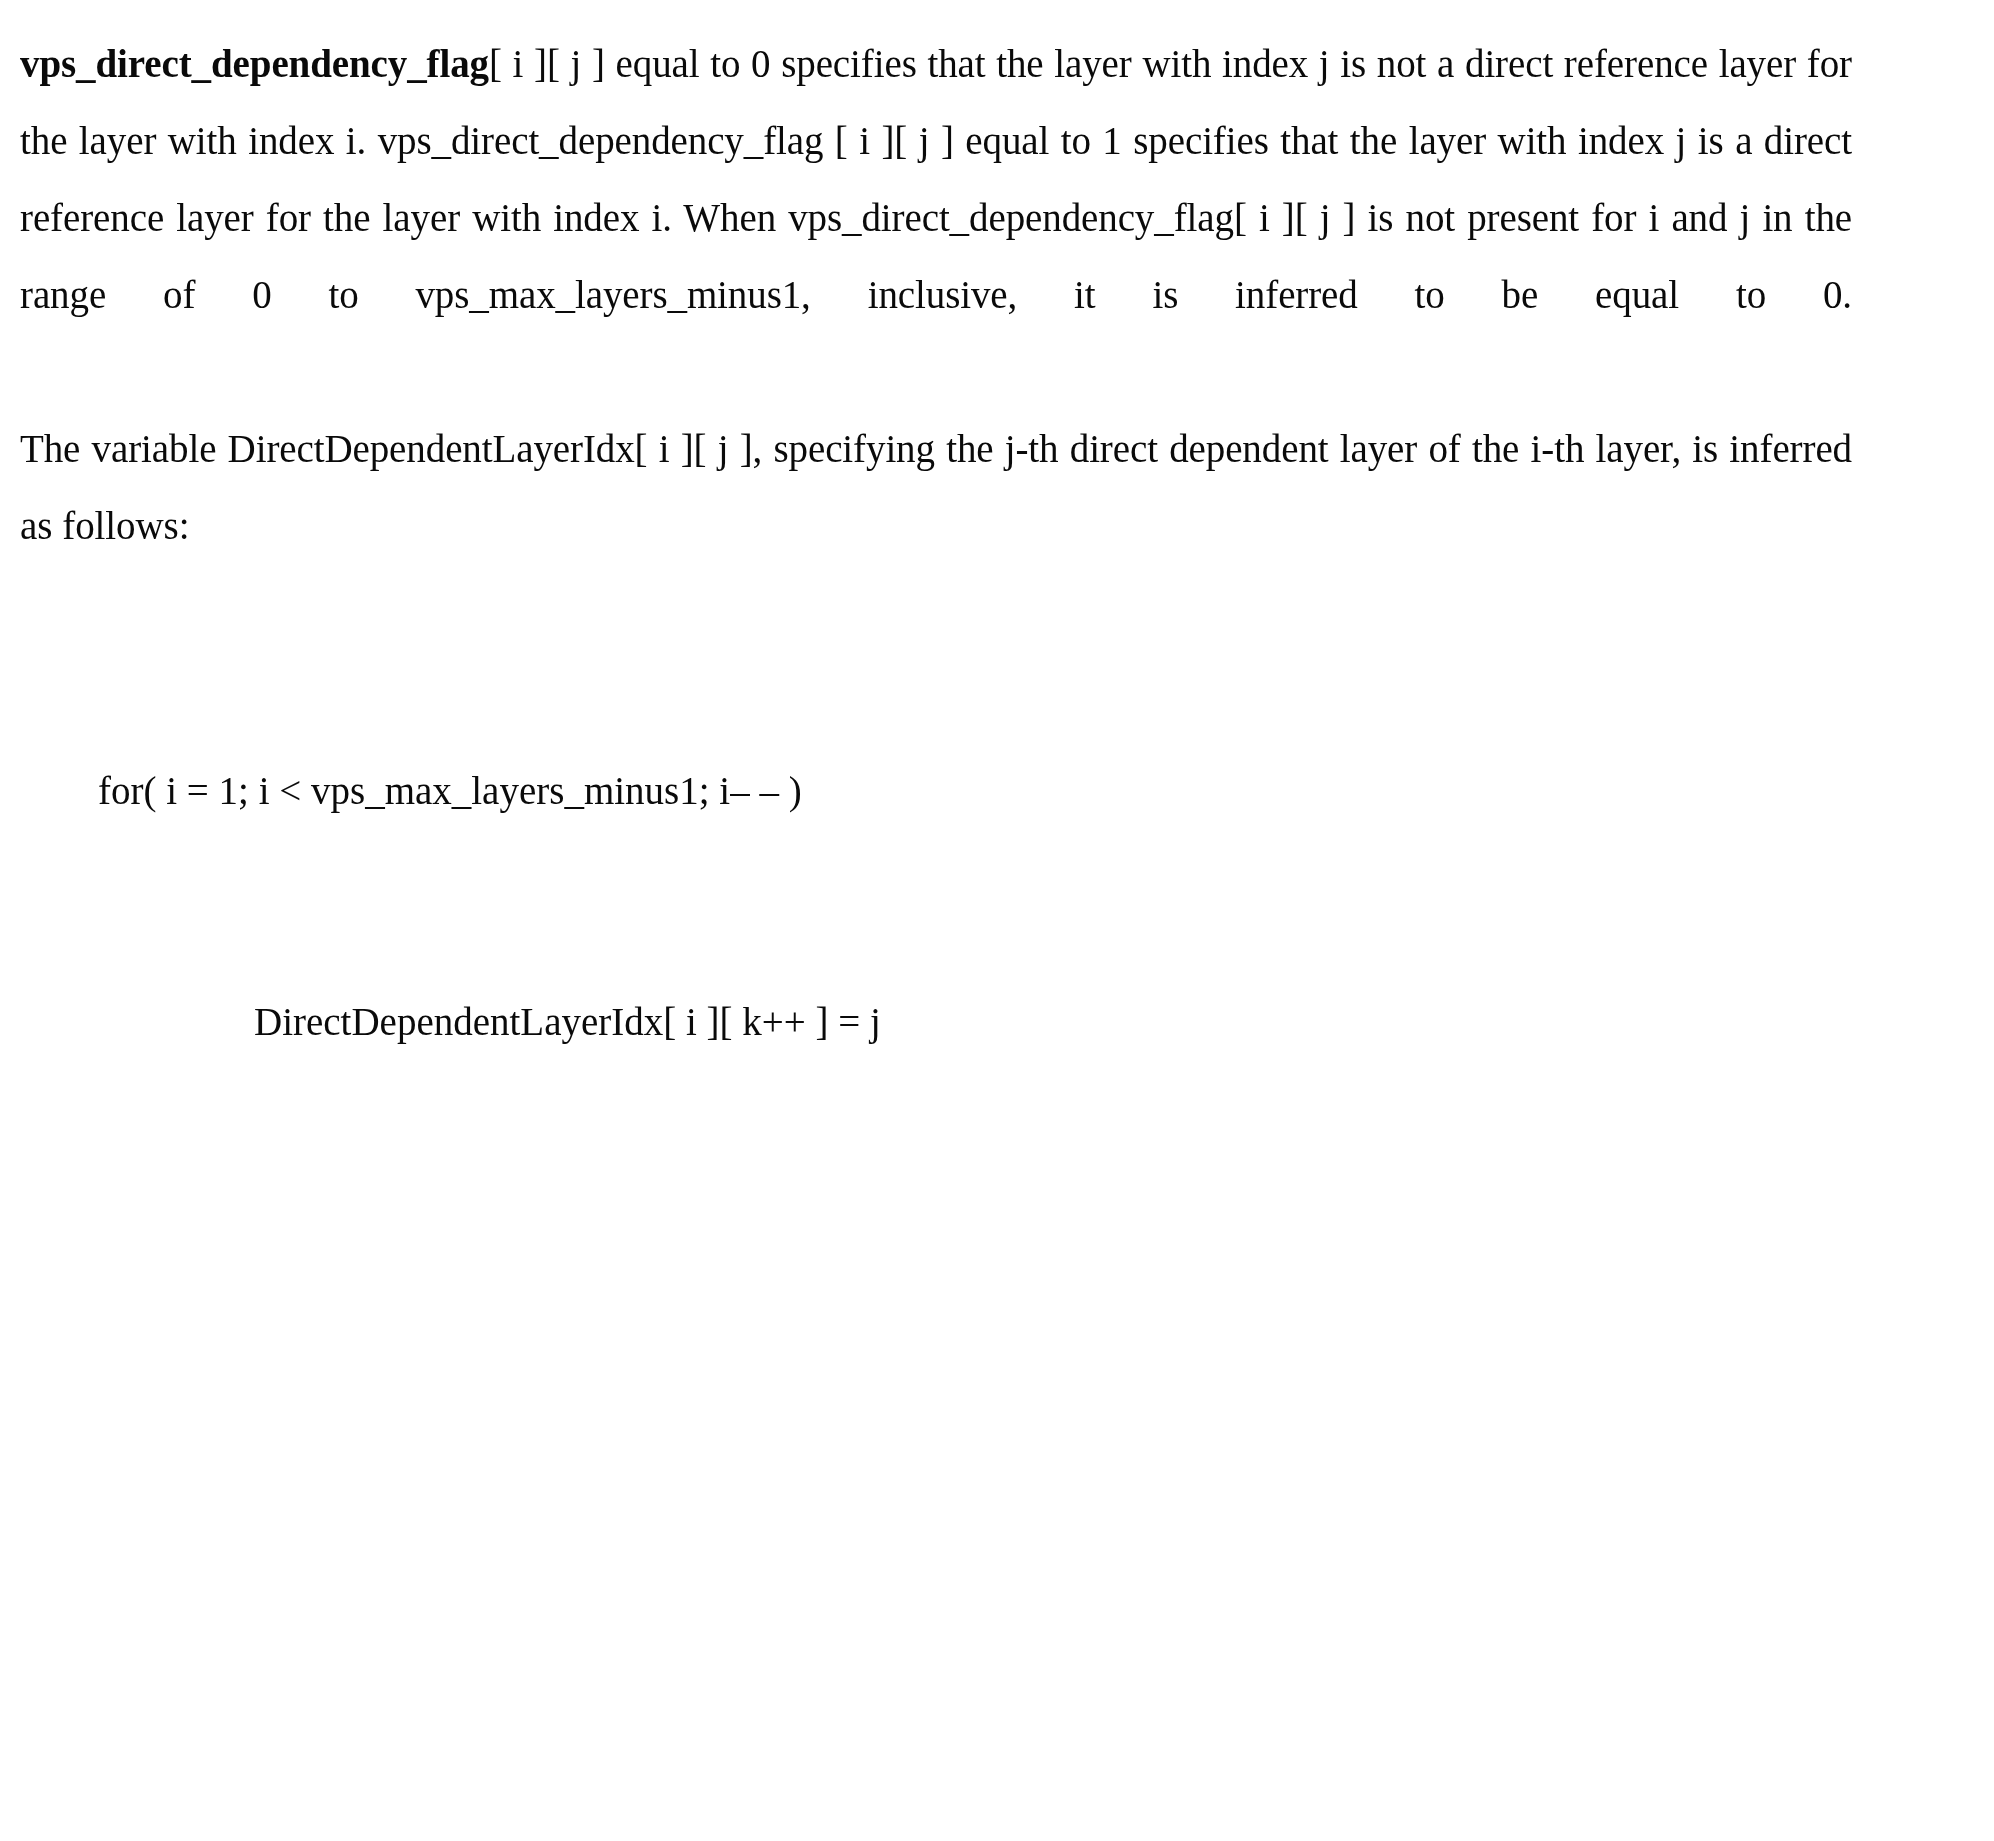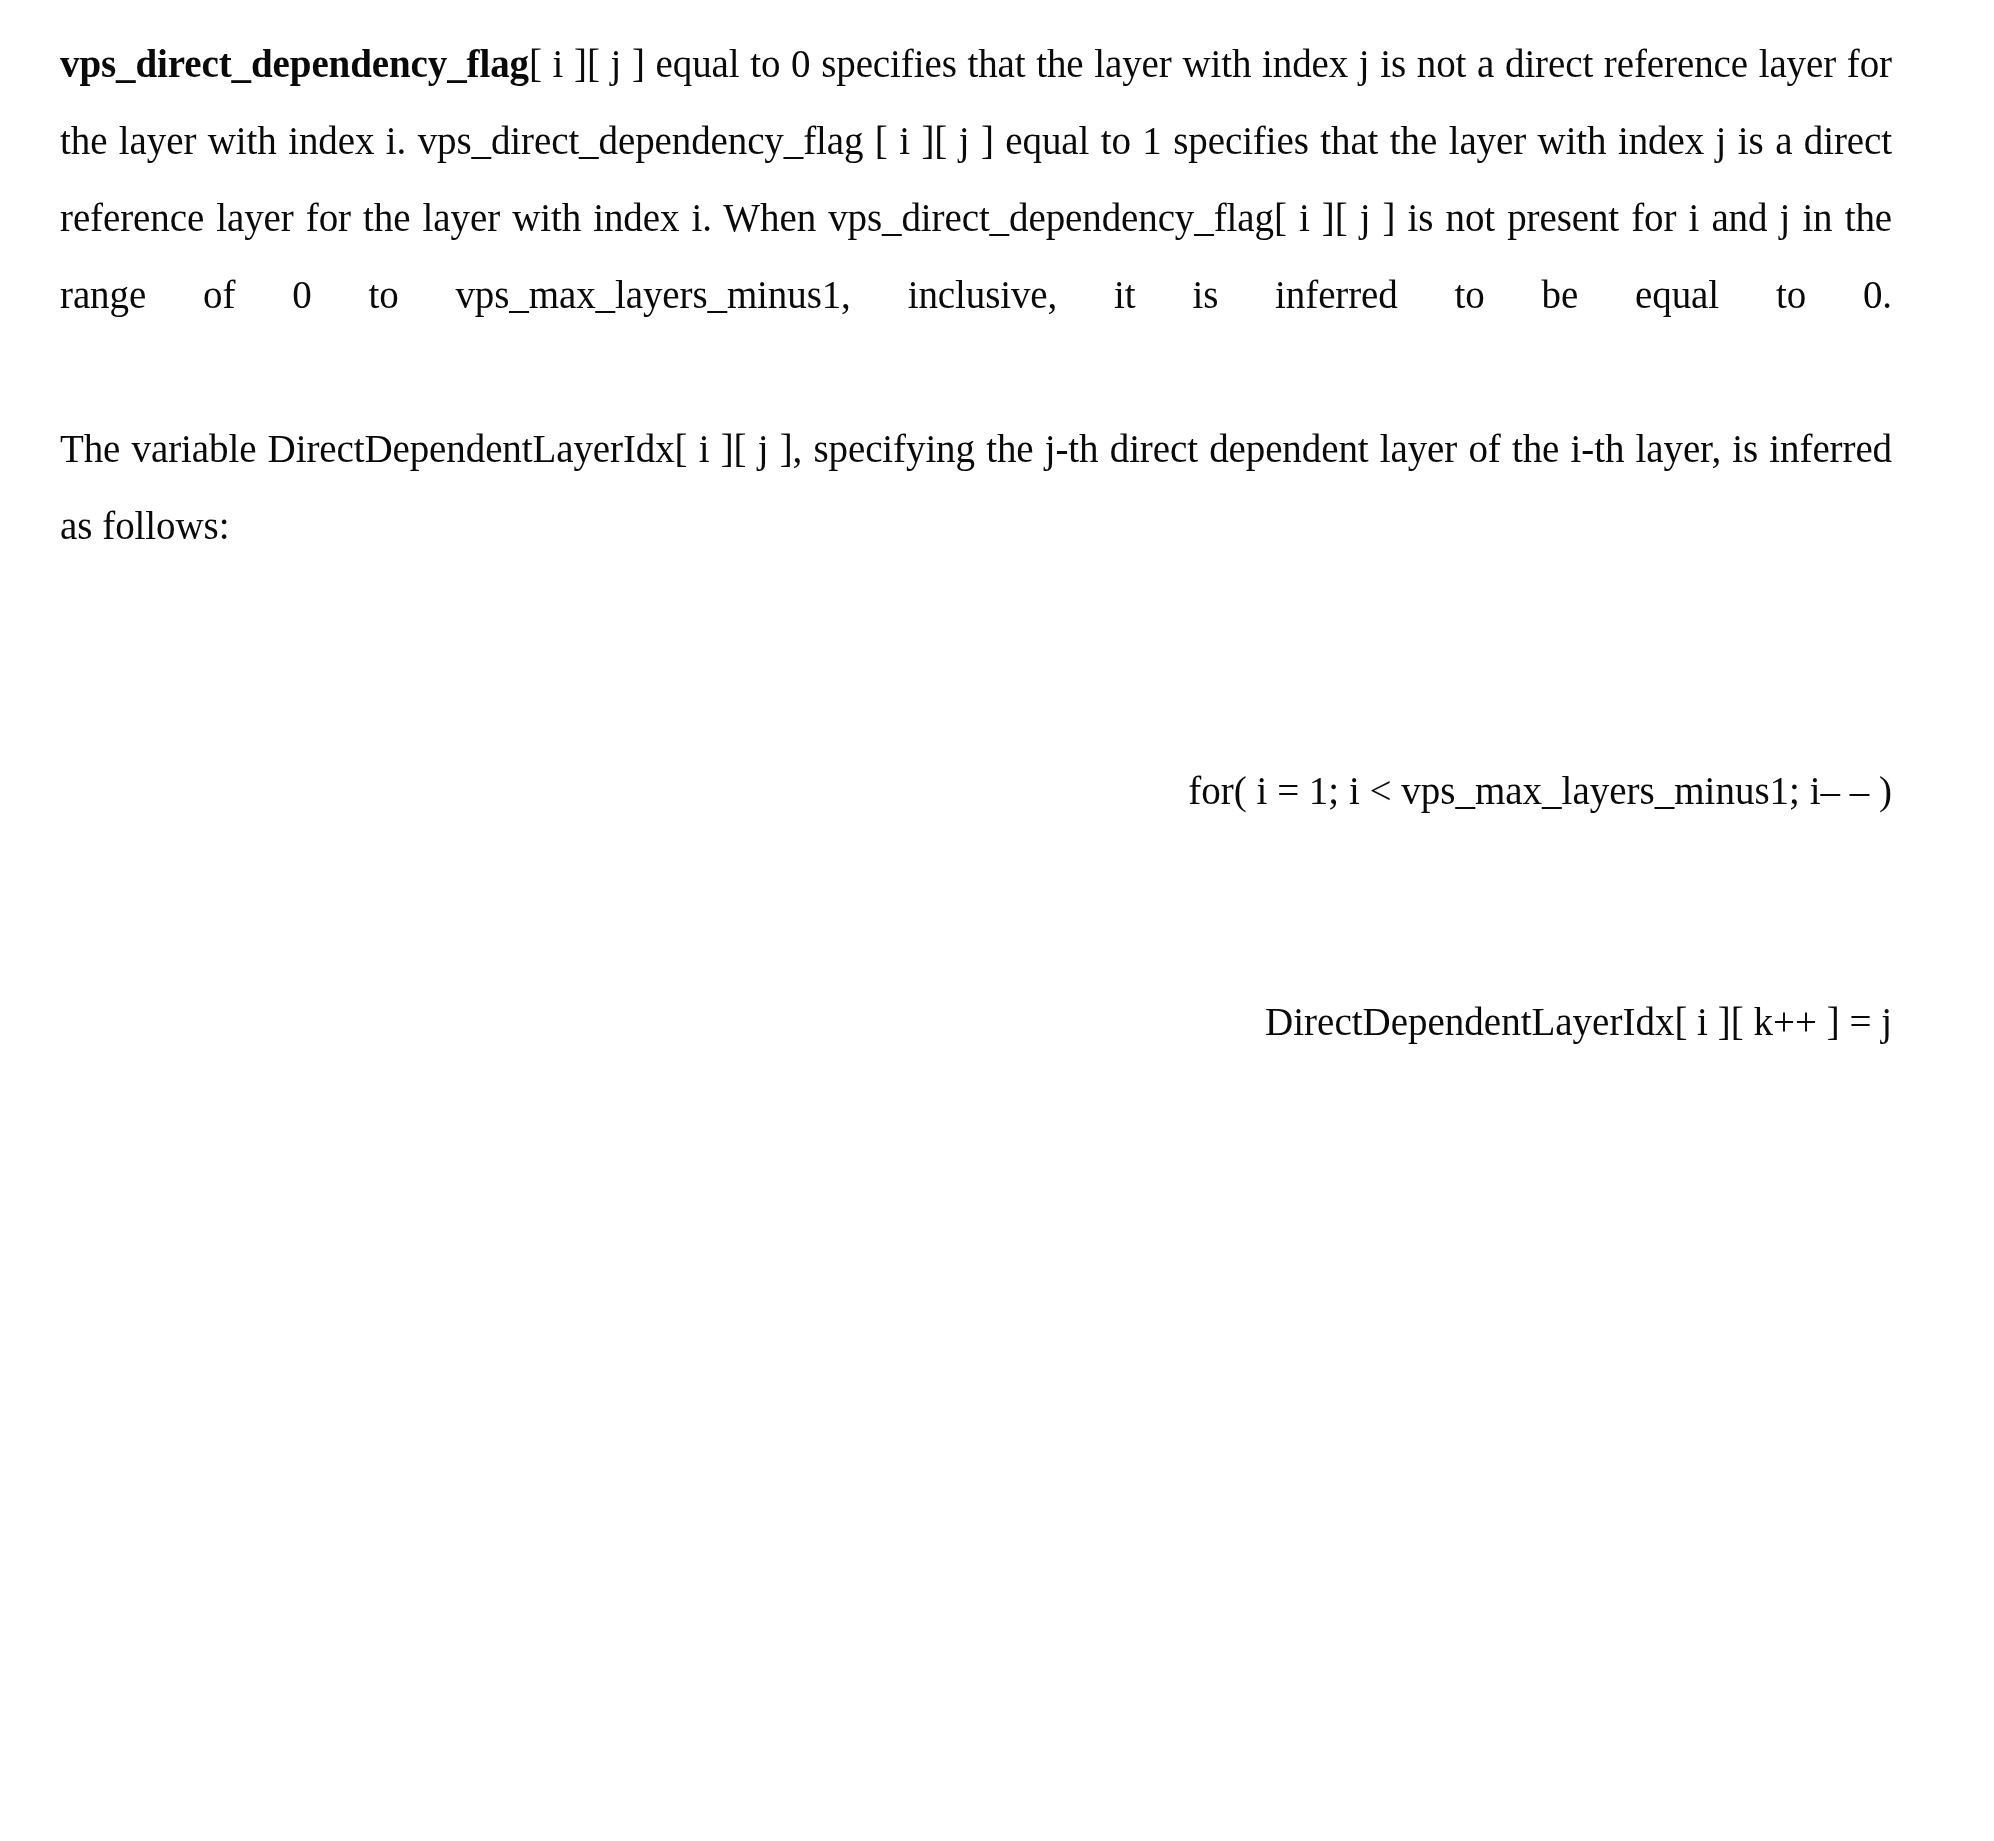--- a/index.html
+++ b/index.html
@@ -14,21 +14,21 @@
     font-family: "Liberation Serif", "DejaVu Serif", serif;
     color: #0a0a0a;
     -webkit-font-smoothing: antialiased;
   }
   .page {
     position: relative;
     width: 1995px;
     height: 1841px;
     background: #ffffff;
     box-sizing: border-box;
-    padding: 25px 45px 0 60px;
+    padding: 25px 45px 0 20px;
     overflow: hidden;
   }
   .content {
     width: 1832px;
     margin: 0;
   }
   
   p.para {
     margin: 0;
     padding: 0;
@@ -55,21 +55,20 @@
     margin: 0;
     padding: 0;
     font-size: 39px;
     line-height: 77px;
     white-space: pre;
     font-family: "Liberation Serif", "DejaVu Serif", serif;
   }
   .codeline {
     white-space: pre;
     display: block;
-    text-align: right;
   }
   .spacer-sm { height: 34px; }
 </style>
 </head>
 <body>
 
 <div class="page">
   <div class="content">
 
     <p class="para"><span class="b">vps_direct_dependency_flag</span><span>[ i ][ j ] equal to 0 specifies that the layer with index j is not a direct reference layer for the layer with index i. vps_direct_dependency_flag [ i ][ j ] equal to 1 specifies that the layer with index j is a direct reference layer for the layer with index i. When vps_direct_dependency_flag[ i ][ j ] is not present for i and j in the range of 0 to vps_max_layers_minus1, inclusive, it is inferred to be equal to 0.</span></p>

